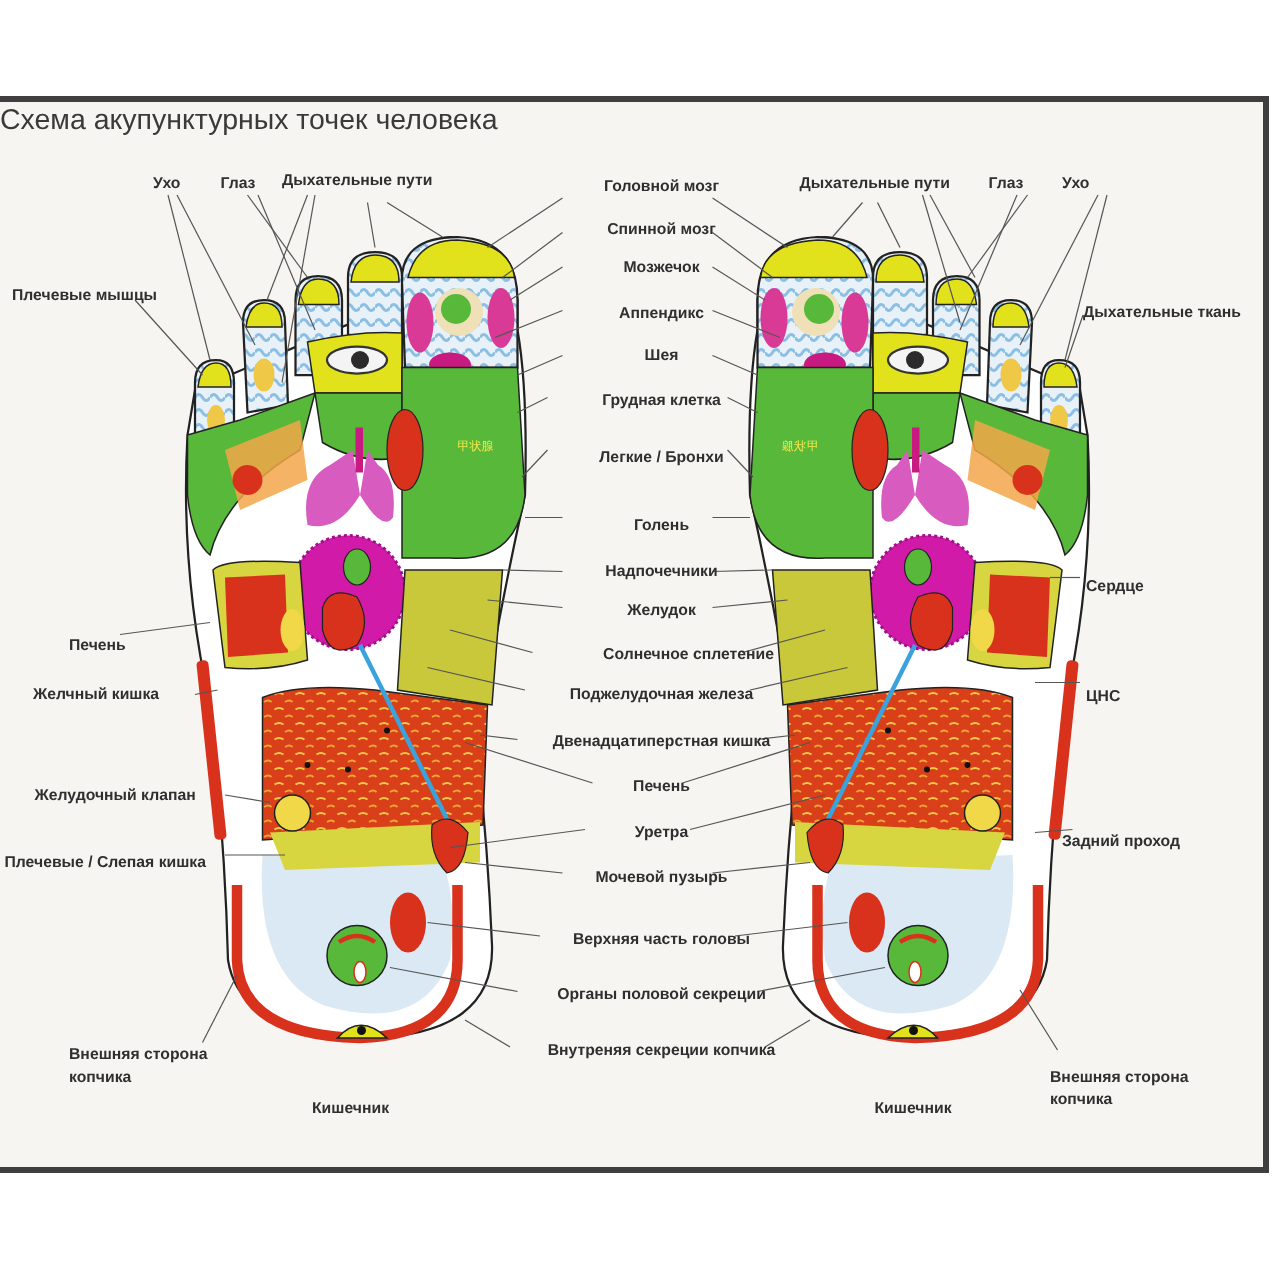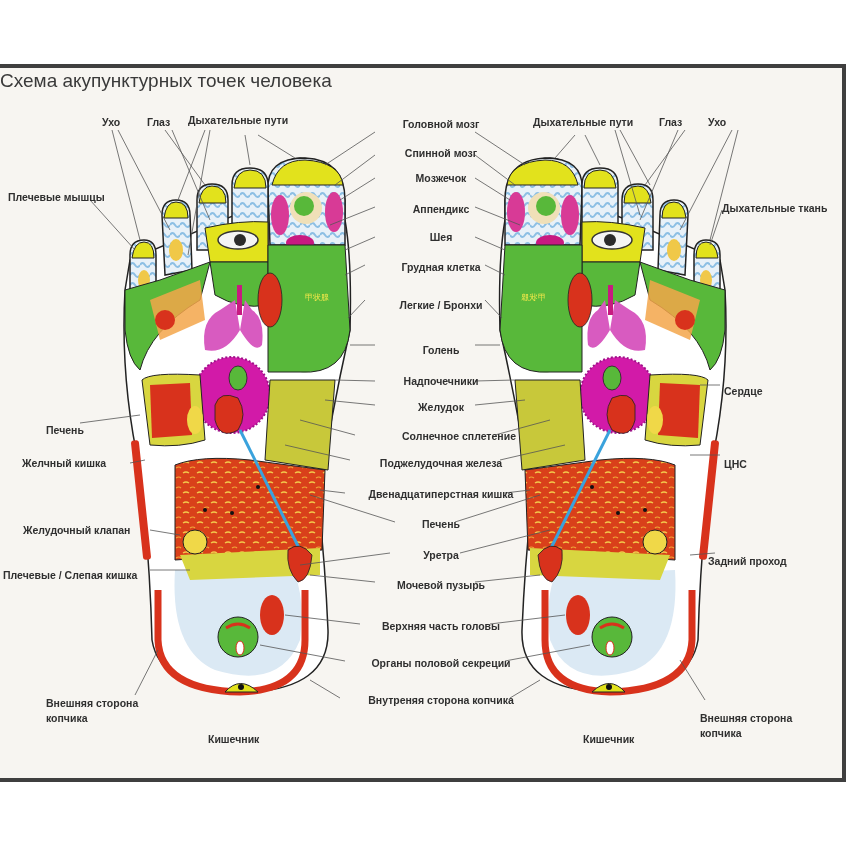--- a/index.html
+++ b/index.html
@@ -199,21 +199,21 @@
 <div class="lbl c" style="left:425px;top:375px">Надпочечники</div>
 <div class="lbl c" style="left:425px;top:401px">Желудок</div>
 <div class="lbl c" style="left:443px;top:430px">Солнечное сплетение</div>
 <div class="lbl c" style="left:425px;top:457px">Поджелудочная железа</div>
 <div class="lbl c" style="left:425px;top:488px">Двенадцатиперстная кишка</div>
 <div class="lbl c" style="left:425px;top:518px">Печень</div>
 <div class="lbl c" style="left:425px;top:549px">Уретра</div>
 <div class="lbl c" style="left:425px;top:579px">Мочевой пузырь</div>
 <div class="lbl c" style="left:425px;top:620px">Верхняя часть головы</div>
 <div class="lbl c" style="left:425px;top:657px">Органы половой секреции</div>
-<div class="lbl c" style="left:425px;top:694px">Внутреняя сторона копчика</div>
+<div class="lbl c" style="left:425px;top:694px">Внутреняя секреции копчика</div>
 
 <div class="lbl" style="left:46px;top:424px">Печень</div>
 <div class="lbl" style="left:22px;top:457px">Желчный кишка</div>
 <div class="lbl" style="left:23px;top:524px">Желудочный клапан</div>
 <div class="lbl" style="left:3px;top:569px">Плечевые / Слепая кишка</div>
 <div class="lbl" style="left:46px;top:697px">Внешняя сторона</div>
 <div class="lbl" style="left:46px;top:712px">копчика</div>
 <div class="lbl" style="left:208px;top:733px">Кишечник</div>
 
 <div class="lbl" style="left:724px;top:385px">Сердце</div>

